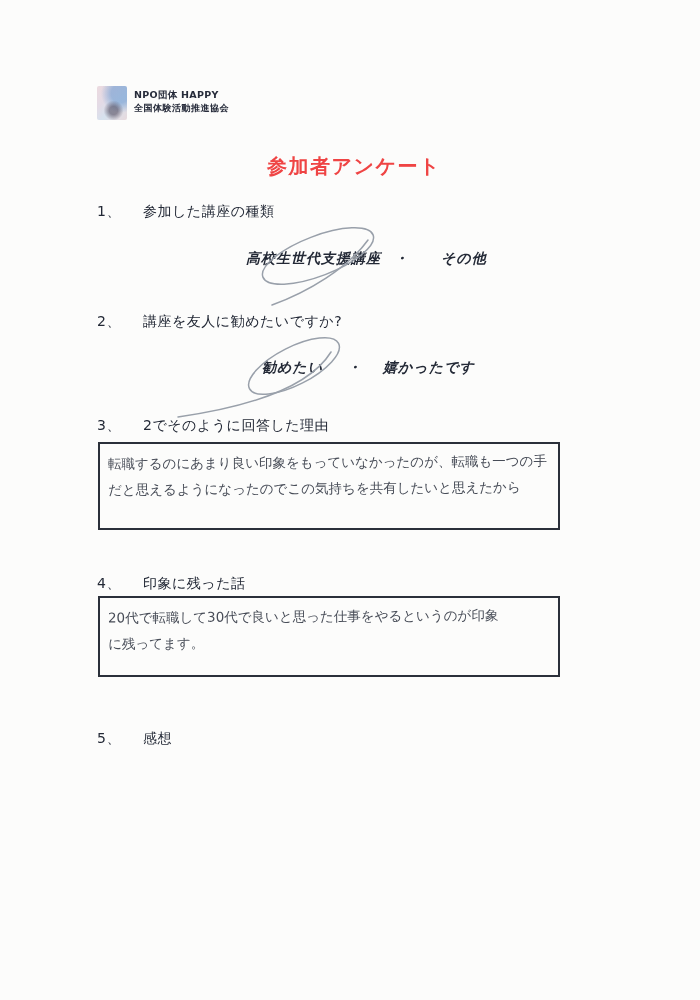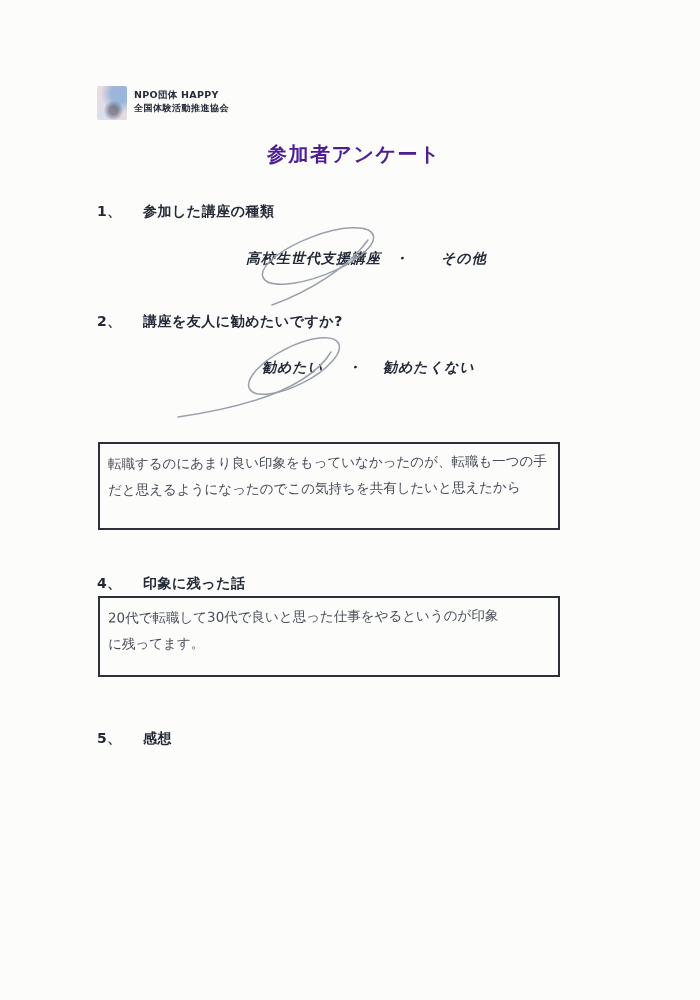--- a/index.html
+++ b/index.html
@@ -16,25 +16,25 @@
     background:
       radial-gradient(circle at 55% 72%, rgba(70,60,80,.55) 0 14%, rgba(70,60,80,0) 34%),
       radial-gradient(circle at 78% 22%, rgba(120,160,210,.65) 0 26%, rgba(120,160,210,0) 55%),
       linear-gradient(135deg,#ecdadf 0%,#e3dbe6 35%,#d6e2ee 60%,#e8dadd 100%);
   }
   .org-text{display:flex;flex-direction:column;justify-content:center;padding-top:2px;}
   .org-line1{font-size:9.5px;font-weight:bold;color:#262b3a;line-height:13px;letter-spacing:.3px;}
   .org-line2{font-size:9px;font-weight:bold;color:#262b3a;line-height:14px;letter-spacing:.5px;}
   
   .title{
-    position:absolute;left:8px;right:0;top:141px;margin:0;text-align:center;
-    font-size:20px;font-weight:bold;color:#4c1d95;letter-spacing:1.5px;
+    position:absolute;left:8px;right:0;top:141px;margin:12px;text-align:center;
+    font-size:20px;font-weight:bold;color:#ef4444;letter-spacing:1.5px;
   }
   
-  .q-head{position:absolute;left:97px;font-size:14px;font-weight:bold;color:#232936;letter-spacing:.5px;}
+  .q-head{position:absolute;left:97px;font-size:14px;font-weight:normal;color:#232936;letter-spacing:.5px;}
   .q-num{display:inline-block;width:46px;}
   
   .opt{position:absolute;font-size:14px;font-weight:bold;color:#232936;letter-spacing:1px;white-space:nowrap;font-style:italic;}
   .opt.dot{letter-spacing:0;}
   
   .answer-box{
     position:absolute;left:98px;width:462px;
     border:2px solid #2b303a;background:transparent;box-sizing:border-box;
   }
   .hw{
@@ -69,22 +69,25 @@
   </div>
   <div class="opt" style="left:246px;top:250px;">高校生世代支援講座</div>
   <div class="opt dot" style="left:394px;top:250px;">・</div>
   <div class="opt" style="left:441px;top:250px;">その他</div>
 
   <div class="q-head" style="top:313px;">
     <span class="q-num">2、</span><span>講座を友人に勧めたいですか?</span>
   </div>
   <div class="opt" style="left:262px;top:359px;">勧めたい</div>
   <div class="opt dot" style="left:347px;top:359px;">・</div>
-  <div class="opt" style="left:383px;top:359px;">勧めたくない</div>
+  <div class="opt" style="left:383px;top:359px;">嬉かったです</div>
 
+  <div class="q-head" style="top:417px;">
+    <span class="q-num">3、</span><span>2でそのように回答した理由</span>
+  </div>
   <div class="answer-box" style="top:442px;height:88px;">
     <div class="hw">
       <div>転職するのにあまり良い印象をもっていなかったのが、転職も一つの手</div>
       <div>だと思えるようになったのでこの気持ちを共有したいと思えたから</div>
     </div>
   </div>
 
   <div class="q-head" style="top:575px;">
     <span class="q-num">4、</span><span>印象に残った話</span>
   </div>

